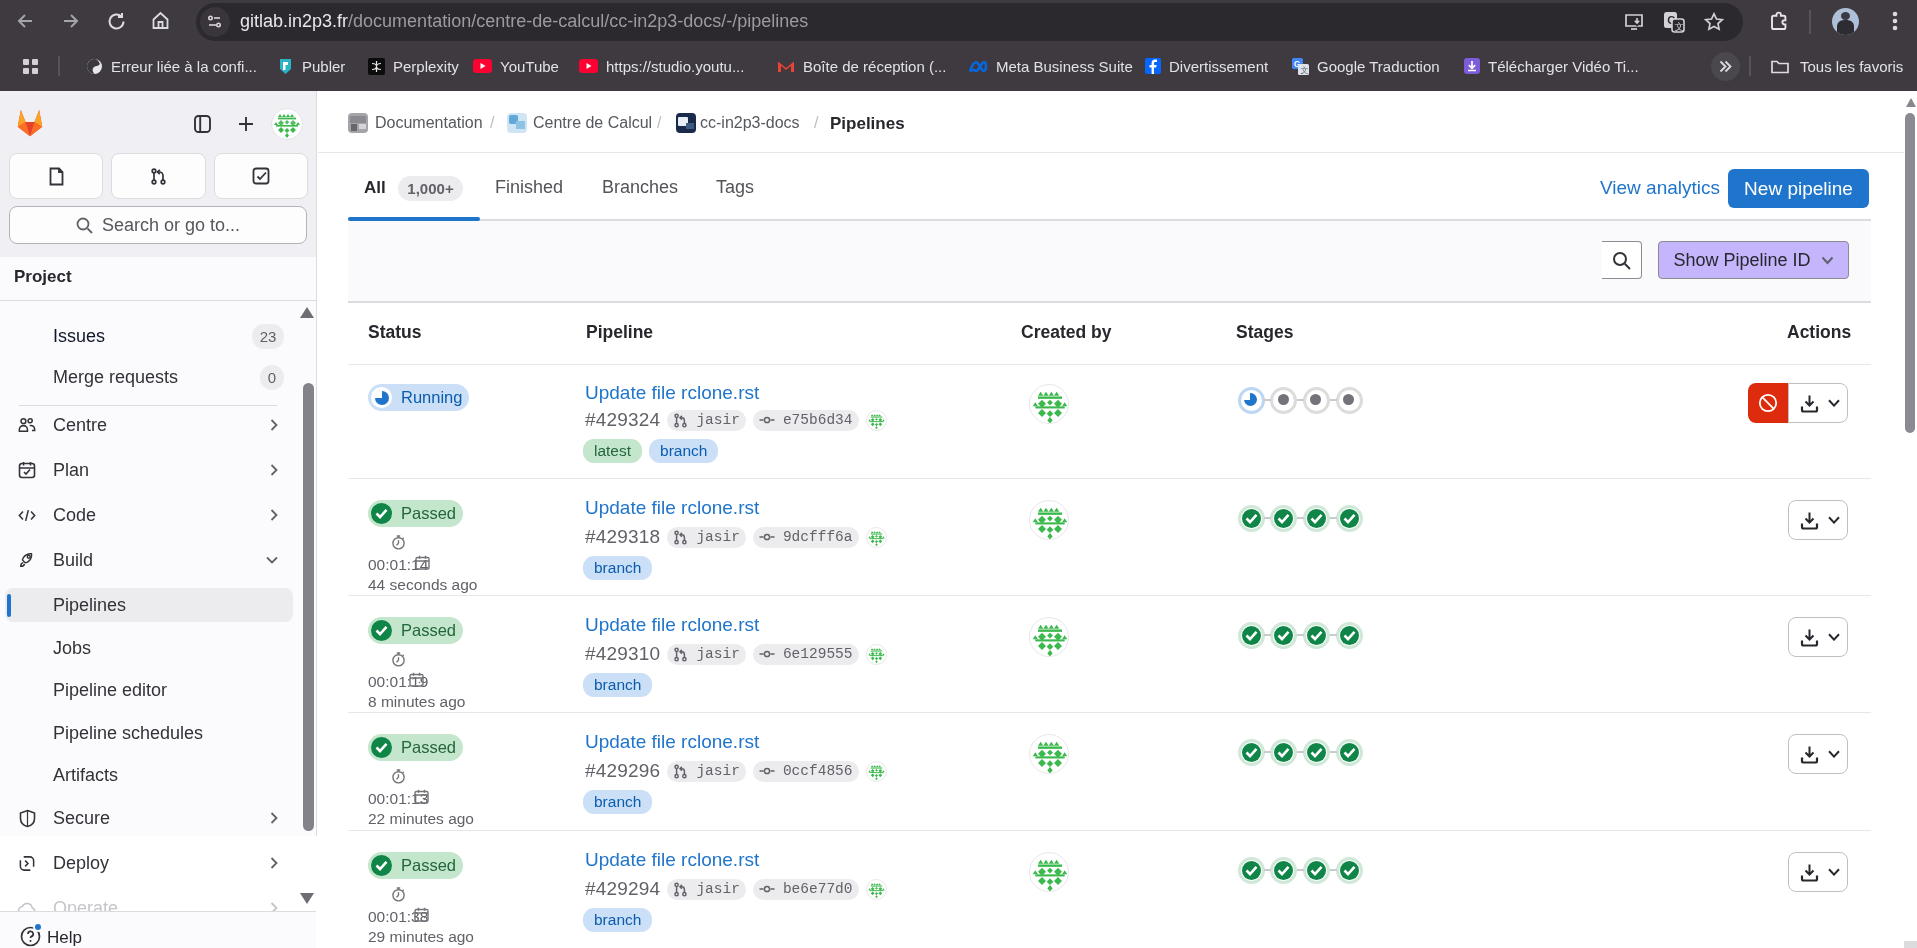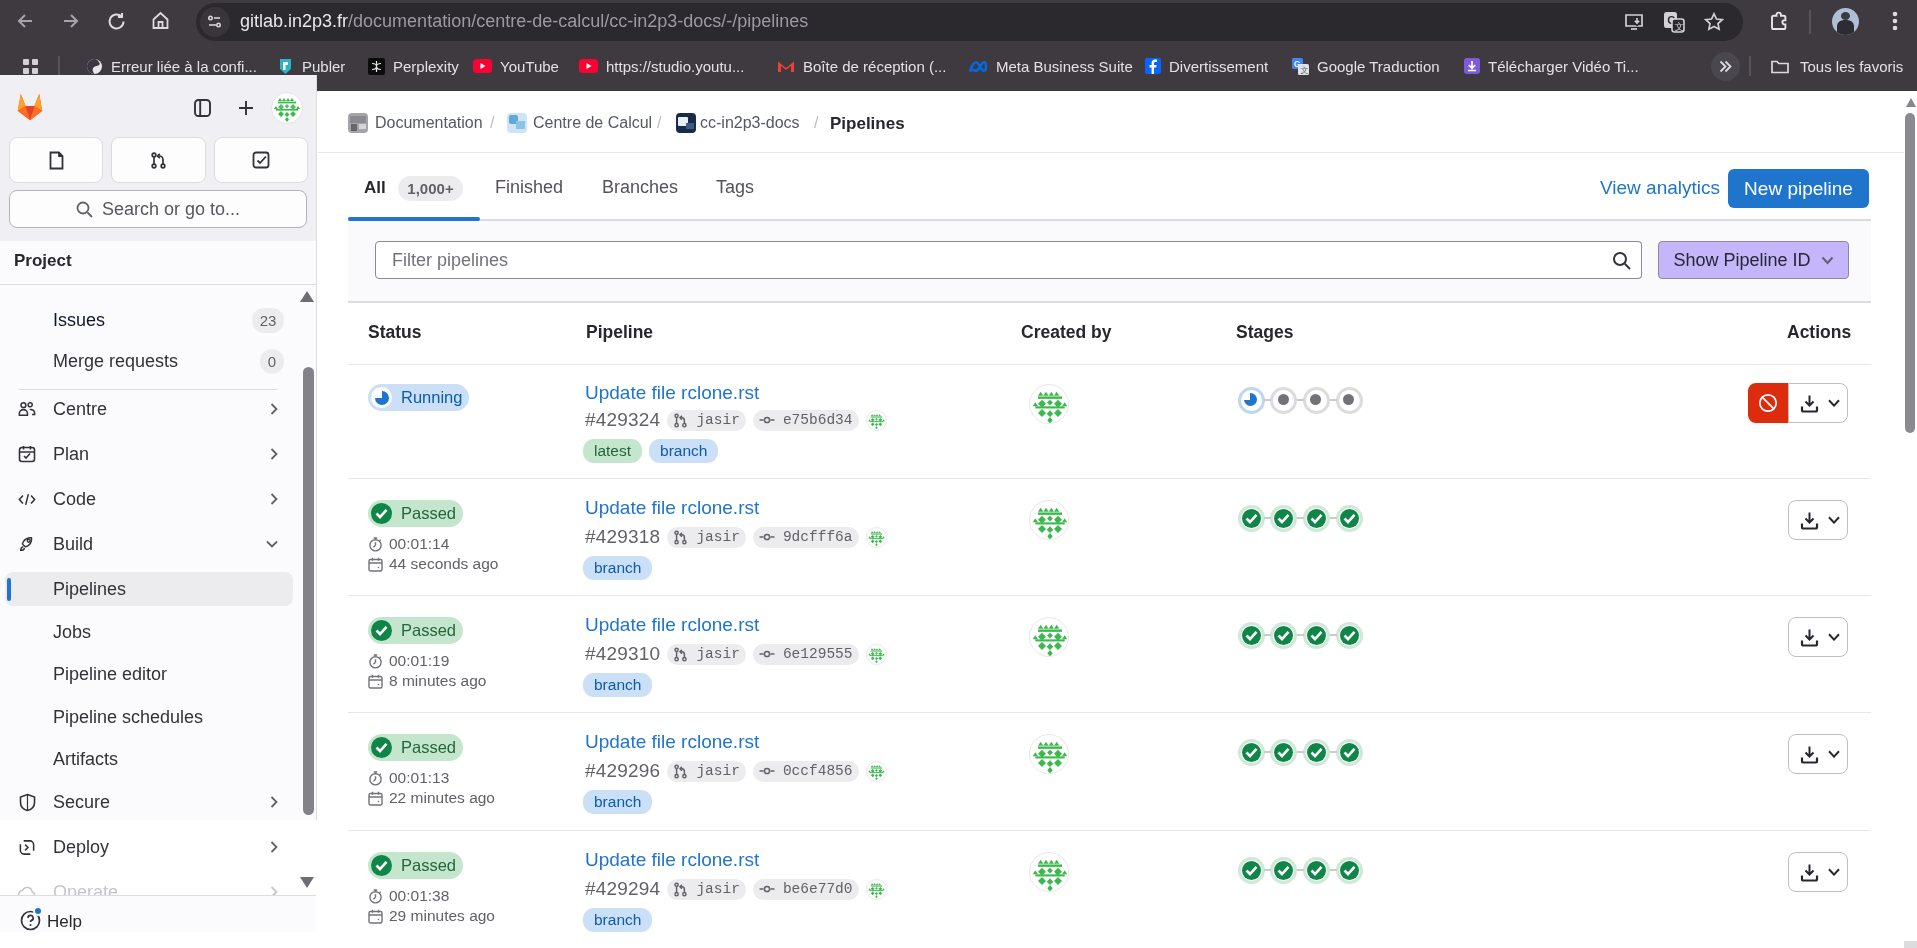--- a/index.html
+++ b/index.html
@@ -13,21 +13,21 @@
   #urlpill { position:absolute; left:196px; top:3px; width:1547px; height:38px; border-radius:19px; background:#2b282e; }
   #siteinfo { position:absolute; left:4px; top:4px; width:30px; height:30px; border-radius:50%; background:#39353b; }
   .urltext { position:absolute; left:44px; top:8px; font-size:18px; color:#e9e7ec; white-space:nowrap; }
   .urltext .dim { color:#9d99a1; }
   .cicon { position:absolute; }
 
   
   .bk { position:absolute; top:56px; height:20px; display:flex; align-items:center; gap:8px; color:#e3e1e6; font-size:15px; white-space:nowrap; }
 
   
-  #sidebar { position:absolute; left:0; top:75px; width:317px; height:745px; background:#fbfafd; border-right:1px solid #dcdcde; }
+  #sidebar { position:absolute; left:0; top:91px; width:317px; height:745px; background:#fbfafd; border-right:1px solid #dcdcde; }
   .sbtn { position:absolute; top:62px; height:46px; border:1px solid #dcdcde; border-radius:8px; background:#fdfdfe; display:flex; align-items:center; justify-content:center; }
   #searchbox { position:absolute; left:9px; top:115px; width:298px; height:38px; border:1px solid #b4b3ba; border-radius:8px; display:flex; align-items:center; justify-content:center; gap:9px; color:#57565c; font-size:18px; background:#fdfdfe; }
   .navitem { position:absolute; left:7px; width:286px; height:38px; display:flex; align-items:center; color:#333238; font-size:18px; }
   .navitem .ic { width:18px; margin-left:11px; margin-right:17px; flex:none; display:flex; justify-content:center; }
   .navitem .lbl { flex:1; }
   .navitem .chev { margin-right:14px; color:#626168; }
   .pillcount { position:absolute; border-radius:12px; background:#ececef; color:#626168; font-size:15px; display:flex; align-items:center; justify-content:center; }
 
   
   #main { position:absolute; left:318px; top:91px; width:1586px; height:857px; background:#fff; }
@@ -41,21 +41,21 @@
 
   .rowline { position:absolute; left:30px; width:1523px; height:1px; background:#e7e7ea; }
   .hdr { font-size:17.5px; font-weight:700; color:#28272d; }
   .ptitle { position:absolute; left:267px; font-size:19px; color:#1f75cb; }
   .pidline { position:absolute; left:267px; display:flex; align-items:center; gap:7px; }
   .pid { font-size:19px; color:#626168; letter-spacing:0.2px; }
   .mpill { height:21px; border-radius:10.5px; background:#ececef; display:inline-flex; align-items:center; padding:0 6px; gap:8px; font-family:"Liberation Mono",monospace; font-size:14.5px; color:#626168; }
   .lblrow { position:absolute; left:265px; display:flex; gap:7px; }
   .stat-badge { position:absolute; left:50px; width:95px; height:27px; border-radius:14px; background:#c3e6cd; display:flex; align-items:center; padding-left:3px; gap:9px; }
   .stat-badge span { font-size:16.5px; color:#24663b; }
-  .tline { position:absolute; display:flex; align-items:center; gap:6px; color:#626168; font-size:15.5px; }
+  .tline { position:absolute; display:flex; align-items:center; gap:6px; color:#626168; font-size:15.5px;flex-direction:column; }
   .av40 { position:absolute; left:711px; width:40px; height:40px; border-radius:50%; border:1px solid #e7e7ea; background:#fff; overflow:hidden; }
   .stgc { position:absolute; width:27px; height:27px; border-radius:50%; background:#fff; }
   .stgc.g { border:3px solid #cfe8d7; }
   .stgc.g .in { width:19px; height:19px; border-radius:50%; background:#108548; margin:1px; display:flex; align-items:center; justify-content:center; }
   .dash { position:absolute; width:7px; height:2px; background:#cbcbcf; }
   .dlbtn { position:absolute; left:1470px; width:60px; height:40px; background:#fff; border:1px solid #bfbfc3; border-radius:8px; display:flex; align-items:center; }
 </style>
 </head>
 <body>
 <div id="chrome">
@@ -437,21 +437,20 @@
   <div class="abs" style="left:80px;top:85px;width:65px;height:25px;border-radius:13px;background:#ececef;color:#626168;font-size:15px;font-weight:600;display:flex;align-items:center;justify-content:center">1,000+</div>
   <div class="tab" style="left:177px">Finished</div>
   <div class="tab" style="left:284px">Branches</div>
   <div class="tab" style="left:398px">Tags</div>
   <div class="abs" style="left:30px;top:128px;width:1523px;height:2px;background:#dcdcde"></div>
   <div class="abs" style="left:30px;top:126px;width:132px;height:4px;border-radius:2px;background:#1f75cb"></div>
   <div class="abs" style="left:1282px;top:86px;font-size:19px;color:#1f75cb">View analytics</div>
   <div class="abs" style="left:1410px;top:78px;width:141px;height:39px;border-radius:6px;background:#1f75cb;color:#fff;font-size:19px;display:flex;align-items:center;justify-content:center">New pipeline</div>
 
   <div class="abs" style="left:30px;top:130px;width:1523px;height:80px;background:#faf9fc"></div>
-  <div class="abs" style="left:57px;top:150px;width:1228px;height:38px;background:#fff;border:1px solid #8d8b92;border-radius:4px 0 0 4px;display:flex;align-items:center;padding-left:16px;color:#737278;font-size:18px">Filter pipelines</div>
   <div class="abs" style="left:1284px;top:150px;width:40px;height:38px;background:#fff;border:1px solid #8d8b92;border-left:none;border-radius:0 4px 4px 0;display:flex;align-items:center;justify-content:center">
     <svg width="19" height="19" viewBox="0 0 19 19" fill="none" stroke="#333238" stroke-width="2">
         <circle cx="8" cy="8" r="6"></circle>
         <path d="M12.8 12.8 18 18"></path>
       </svg>
   </div>
   <div class="abs" style="left:1340px;top:150px;width:191px;height:38px;background:#c4b5fd;border:1px solid #8d8b92;border-radius:4px;display:flex;align-items:center;justify-content:center;gap:10px;color:#28272d;font-size:18px">Show Pipeline ID
     <svg width="13" height="9" viewBox="0 0 13 9" fill="none" stroke="#626168" stroke-width="2">
         <path d="M1.5 1.5 6.5 7l5-5.5"></path>
       </svg>

